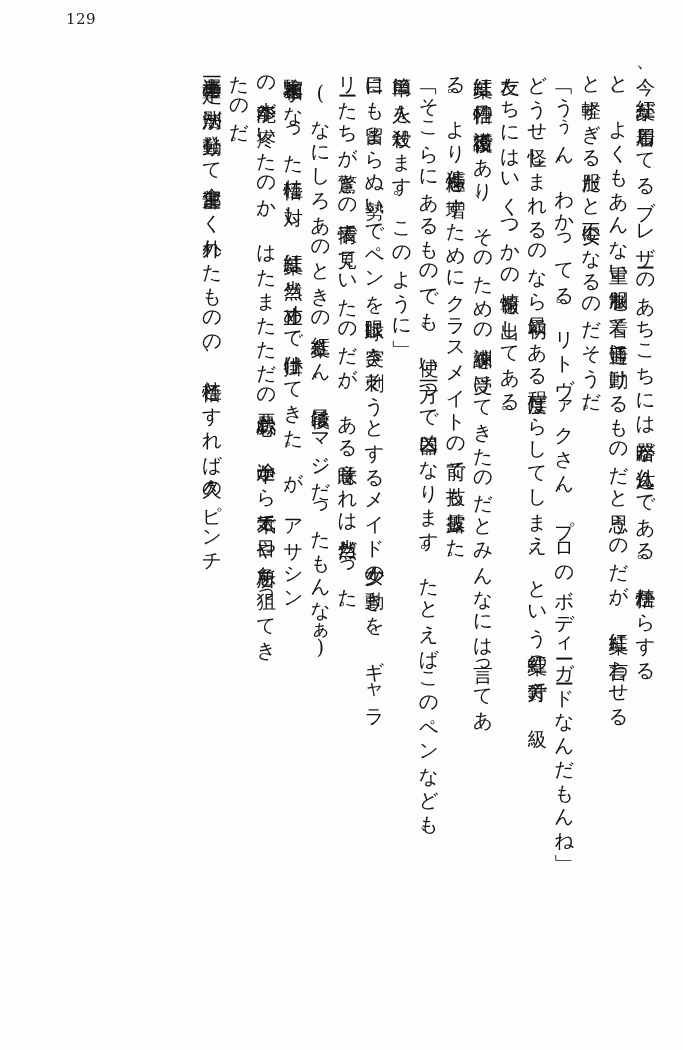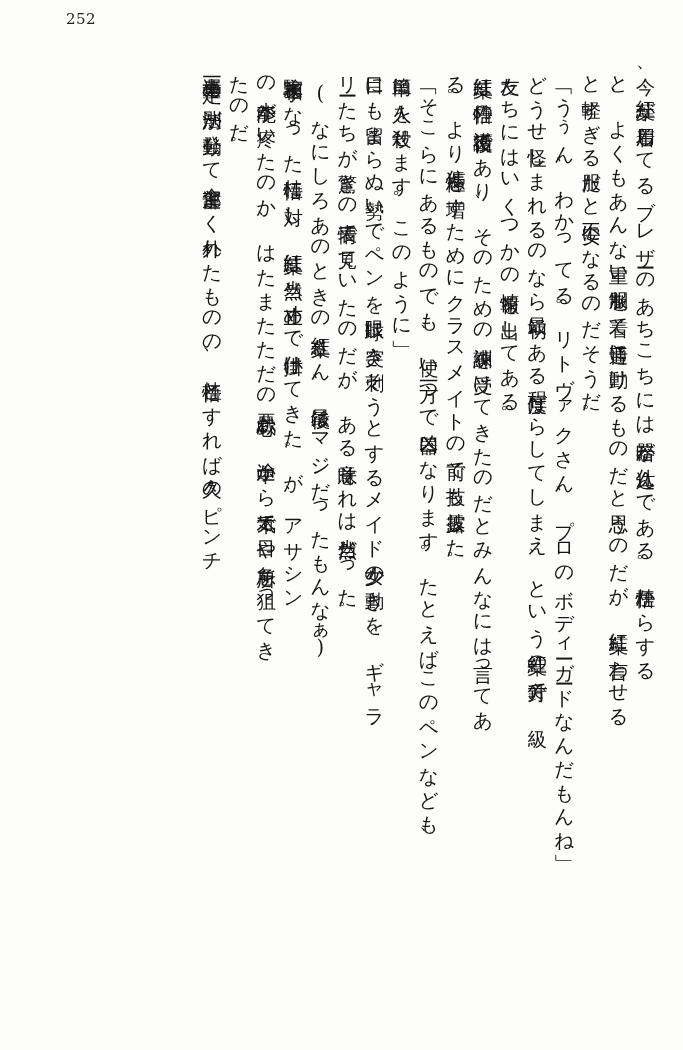--- a/index.html
+++ b/index.html
@@ -54,21 +54,21 @@
     font-weight: 400;
   }
   .line.indent {
     padding-top: 20px;
   }
 </style>
 </head>
 <body>
 
 <div class="page">
-  <div class="page-number">252</div>
+  <div class="page-number">129</div>
   <div class="body-text">
       <div class="line">今、紅葉が着用してるブレザーのあちこちには暗器が仕込んである。桂悟からする</div>
       <div class="line">と、よくもあんな重い制服を着て普通に動けるものだと思うのだが、紅葉に言わせる</div>
       <div class="line">と軽すぎる服だと不安になるのだそうだ。</div>
       <div class="line indent">「うぅん、わかってる。リトヴァクさん、プロのボディーガードなんだもんね」</div>
       <div class="line">どうせ怪しまれるのなら最初にある程度ばらしてしまえ、という紅葉の方針で、級</div>
       <div class="line">友たちにはいくつかの情報を出してある。</div>
       <div class="line">紅葉は桂悟の護衛役であり、そのための訓練を受けてきたのだとみんなには言ってあ</div>
       <div class="line">る。より信憑性を増すためにクラスメイトの前で技も披露した。</div>
       <div class="line indent">「そこらにあるものでも、使い方一つで凶器になります。たとえばこのペンなども、</div>

